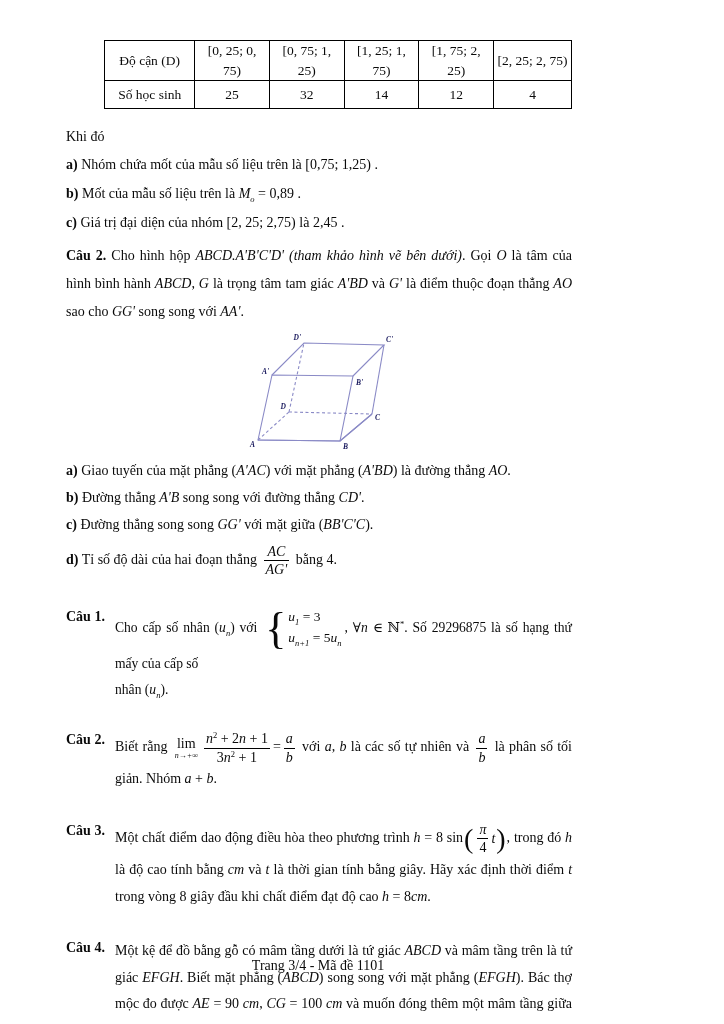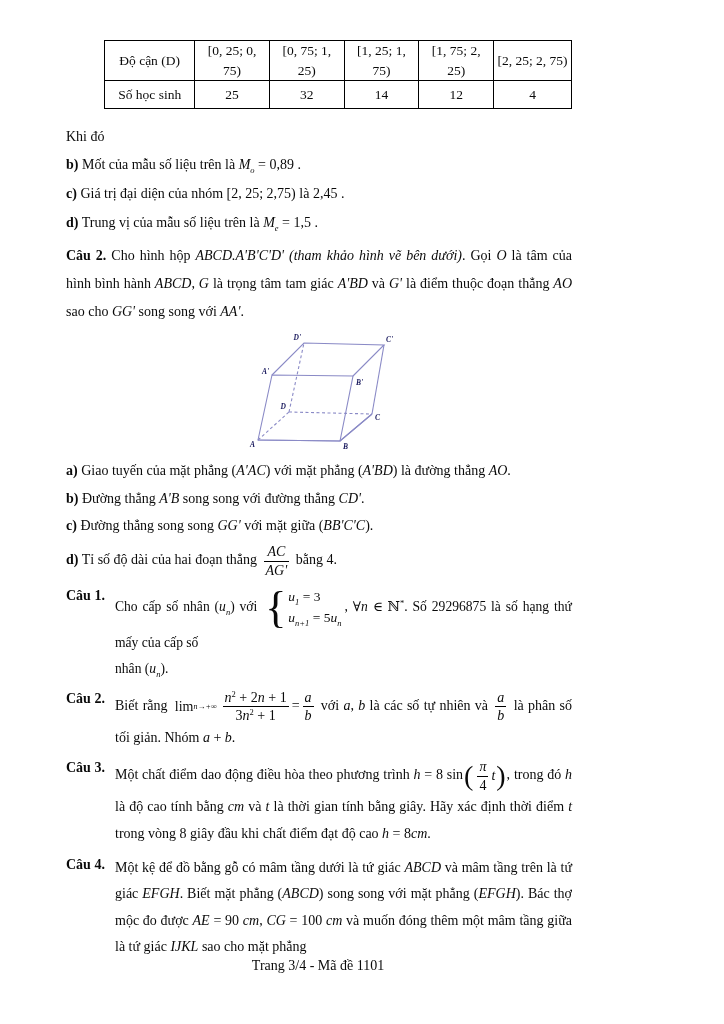--- a/index.html
+++ b/index.html
@@ -23,29 +23,29 @@
   
   .sg-n { }
   .sg-b { font-weight: bold; }
   .sg-i { font-style: italic; }
   .sg-sub { font-style: italic; font-size: 8.5px; vertical-align: -3.5px; }
   .sg-sup { font-size: 8.5px; vertical-align: 5px; }
   
   .frac { display: inline-flex; flex-direction: column; vertical-align: middle; margin: 0 3px; line-height: 1.25; text-align: center; }
   .frac .num { border-bottom: 1px solid #000; padding: 0 2px; }
   .frac .den { padding: 0 2px; }
-  .lim { display: inline-flex; flex-direction: row; align-items: center; vertical-align: middle; line-height: 1.05; margin: 0 3px; }
+  .lim { display: inline-flex; flex-direction: column; align-items: center; vertical-align: middle; line-height: 1.05; margin: 0 3px; }
   .lim .lim-sub { font-size: 8px; font-style: italic; }
   .sys { display: inline-flex; align-items: center; vertical-align: middle; margin: 0 3px; }
   .sys .brace { font-size: 44px; line-height: 1; font-weight: 400; }
   .sys .rows { display: inline-flex; flex-direction: column; row-gap: 3px; margin-left: 2px; line-height: 1.25; font-size: 13.5px; }
   .mrow { display: inline-flex; align-items: center; vertical-align: middle; }
   .bigp { font-size: 28px; line-height: 1; font-weight: 400; margin: 0 1px; }
   
-  .q { display: flex; margin-top: 7px; }
+  .q { display: flex; margin-top: 28px; }
   .qlabel { width: 49px; flex: none; font-weight: bold; }
   .qbody { flex: 1; text-align: justify; line-height: 1.9; }
   .q1body { font-size: 13.6px; }
   .footer { position: absolute; top: 956px; left: 0; right: 0; text-align: center; font-size: 14px; }
   svg text { font-family: "Liberation Serif", "DejaVu Serif", serif; font-weight: bold; font-style: italic; font-size: 7.5px; fill: #1a1a5e; }
 </style>
 </head>
 <body>
 
 <div class="page">
@@ -73,23 +73,23 @@
         <td>25</td>
         <td>32</td>
         <td>14</td>
         <td>12</td>
         <td>4</td>
       </tr>
     </tbody>
   </table>
 
   <div class="intro">Khi đó</div>
+  <div class="s-item"><span class="sg-b">a)</span><span class="sg-n"> Nhóm chứa mốt của mẫu số liệu trên là [0,75; 1,25) .</span></div>
   <div class="s-item"><span class="sg-b">b)</span><span class="sg-n"> Mốt của mẫu số liệu trên là </span><span class="sg-i">M</span><span class="sg-sub">o</span><span class="sg-n"> = 0,89 .</span></div>
   <div class="s-item"><span class="sg-b">c)</span><span class="sg-n"> Giá trị đại diện của nhóm [2, 25; 2,75) là 2,45 .</span></div>
-  <div class="s-item"><span class="sg-b">d)</span><span class="sg-n"> Trung vị của mẫu số liệu trên là </span><span class="sg-i">M</span><span class="sg-sub">e</span><span class="sg-n"> = 1,5 .</span></div>
 
   <div class="para"><span class="sg-b">Câu 2.</span><span class="sg-n"> Cho hình hộp </span><span class="sg-i">ABCD.A'B'C'D' </span><span class="sg-i">(tham khảo hình vẽ bên dưới)</span><span class="sg-n">. Gọi </span><span class="sg-i">O</span><span class="sg-n"> là tâm của hình bình hành </span><span class="sg-i">ABCD</span><span class="sg-n">, </span><span class="sg-i">G</span><span class="sg-n"> là trọng tâm tam giác </span><span class="sg-i">A'BD</span><span class="sg-n"> và </span><span class="sg-i">G'</span><span class="sg-n"> là điểm thuộc đoạn thẳng </span><span class="sg-i">AO</span><span class="sg-n"> sao cho </span><span class="sg-i">GG'</span><span class="sg-n"> song song với </span><span class="sg-i">AA'</span><span class="sg-n">.</span></div>
 
   <div class="figure-wrap">
     <svg width="160" height="124" viewBox="0 0 160 124">
       <g stroke="#8a8ac6" stroke-width="1.1" fill="none">
         <path d="M19 110 L101 111 L133 84 L133 84"></path>
         <path d="M101 111 L101 111"></path>
         <path d="M19 110 L33 45 L114 46 L101 111 Z"></path>
         <path d="M33 45 L65 13 L145 15 L114 46"></path>

